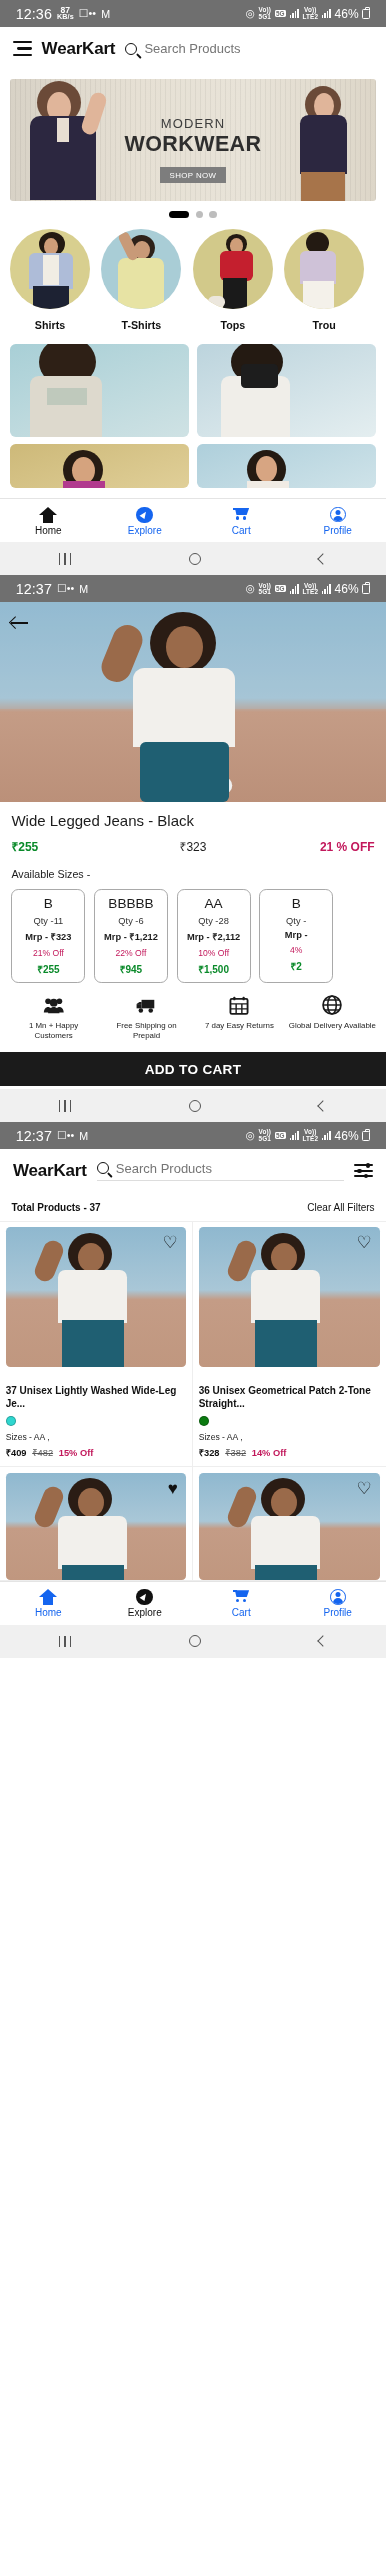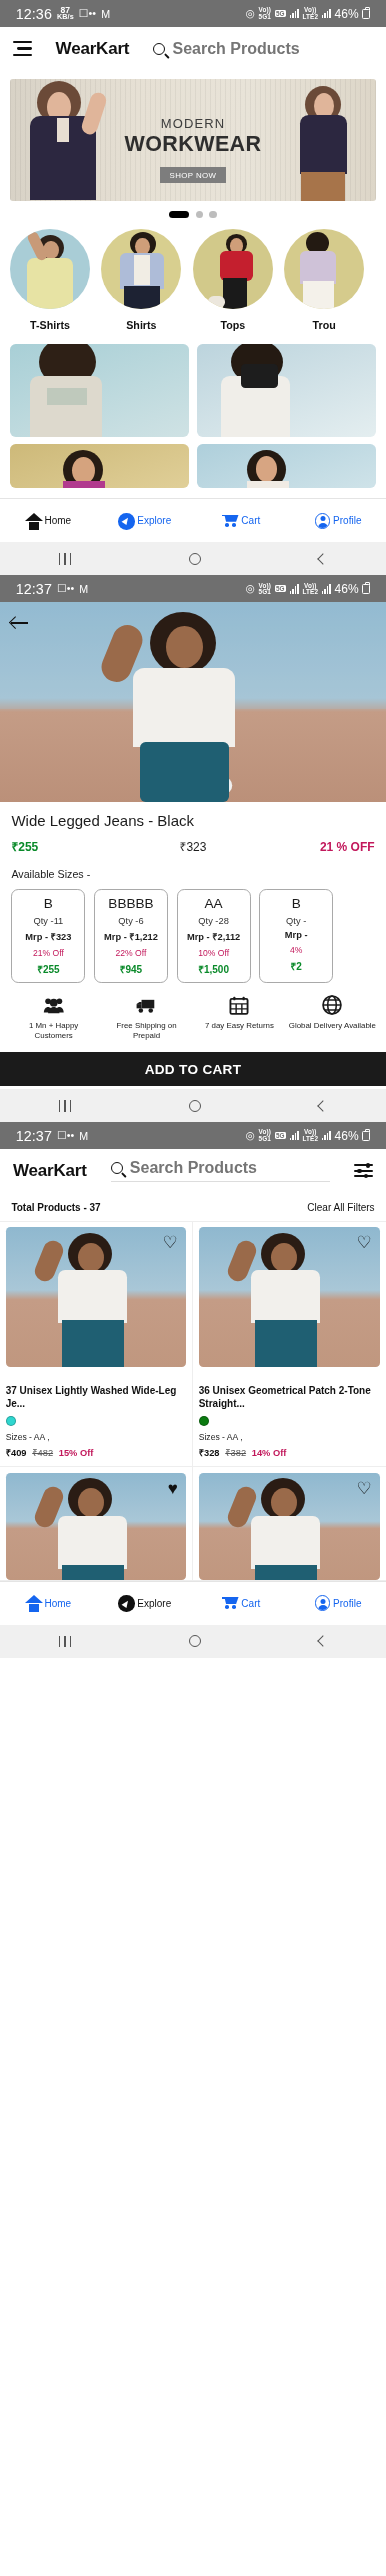--- a/index.html
+++ b/index.html
@@ -30,30 +30,30 @@
   .bars { display: inline-flex; align-items: flex-end; gap: 0.7px; height: 9.3px; }
   .bars i { display: block; width: 1.8px; background: #fff; }
   .bars i:nth-child(1) { height: 2.9px; } .bars i:nth-child(2) { height: 5px; }
   .bars i:nth-child(3) { height: 7.2px; } .bars i:nth-child(4) { height: 9.3px; }
   .badge5g { background: #fff; color: #6f6f6f; font-size: 6.4px; font-weight: bold; padding: 0 1.4px; border-radius: 1.4px; }
   .battpct { font-size: 12px; }
   .battico { width: 7.9px; height: 10px; border: 1.4px solid #fff; border-radius: 1.4px; position: relative; }
   .battico:after { content:''; position:absolute; top:-2.9px; left:1.4px; width:3.6px; height:2.1px; border:1.4px solid #fff; border-bottom:none; border-radius:1.4px 1.4px 0 0;}
 
   
-  .appbar { height: 43px; display: flex; align-items: center; padding: 0 13px; gap: 24px; background:#fff;}
+  .appbar { height: 43px; display: flex; align-items: center; padding: 0 13px; gap: 10px; background:#fff;}
   .hamburger { width: 18.6px; height: 14.3px; display: flex; flex-direction: column; justify-content: space-between; position: relative; }
   .hamburger span { display: block; height: 2.1px; background: #111; border-radius: 1.4px; }
   .hamburger span:nth-child(1){ width: 18.6px; } .hamburger span:nth-child(2){ width: 14.3px; margin-left:4.3px;}
   .hamburger span:nth-child(3){ width: 18.6px; }
   .brand { font-size: 17px; font-weight: bold; color: #111; letter-spacing: -0.2px; }
   .searchwrap { flex: 1; display: flex; align-items: center; gap: 7.2px; }
   .mag { width: 12px; height: 12px; border: 1.8px solid #111; border-radius: 50%; position: relative; flex: none; }
   .mag:after { content:''; position:absolute; right:-5px; bottom:-2.9px; width:5.7px; height:1.8px; background:#111; transform: rotate(45deg); border-radius:1.4px;}
-  .searchinput { border: none; outline: none; font-size: 16px; color: #8b8b8b; width: 100%; font-family: inherit; background: transparent; font-weight: bold; }
+  .searchinput { border: none; outline: none; font-size: 13px; color: #8b8b8b; width: 100%; font-family: inherit; background: transparent; }
   .filtic { width: 18.6px; height: 14.3px; flex: none; position: relative; }
   .filtic i { position:absolute; left:0; right:0; height: 2.1px; background: #111; border-radius: 1.4px;}
   .filtic i:nth-child(1){ top: 0.7px; } .filtic i:nth-child(2){ top: 6px;} .filtic i:nth-child(3){ top: 11.4px;}
   .filtic u { position: absolute; width: 4.3px; height: 4.3px; border-radius: 50%; background: #111; }
   .filtic u:nth-child(4){ top: -0.4px; left: 11.4px;} .filtic u:nth-child(5){ top: 5px; left: 2.9px;} .filtic u:nth-child(6){ top: 10.4px; left: 9.3px;}
 
   
   .banner { margin: 8.6px 10px 0; height: 122px; border-radius: 2.9px; overflow: hidden; position: relative;
             background: linear-gradient(90deg,#d8d2c6 0%,#e6e0d4 35%,#e8e3d8 65%,#ddd6c8 100%); }
   .banner .stripes { position:absolute; inset:0;
@@ -78,21 +78,21 @@
   .catimg { width: 80px; height: 80px; border-radius: 50%; overflow: hidden; position: relative; }
   .catlabel { margin-top: 10px; font-size: 10.7px; font-weight: bold; color: #111; white-space: nowrap;}
 
   
   .photogrid { display: grid; grid-template-columns: 1fr 1fr; gap: 7.2px; padding: 13px 10px 0; }
   .ph { height: 93px; border-radius: 5.7px; overflow: hidden; position: relative; }
   .ph.short { height: 44px; }
 
   
   .bottomnav { height: 44px; display: flex; border-top: 0.7px solid #e4e4e4; background: #fff; }
-  .bn { flex: 1; display: flex; flex-direction: row; align-items: center; justify-content: center; gap: 2.1px; }
+  .bn { flex: 1; display: flex; flex-direction: column; align-items: center; justify-content: center; gap: 2.1px; }
   .bn .lbl { font-size: 10px; color: #1565ef; }
   .bn.active .lbl { color: #111; }
   .ic { width: 17px; height: 17px; position: relative; }
   .icon-home { width:0;height:0;border-left:9.3px solid transparent;border-right:9.3px solid transparent;border-bottom:8.6px solid #111;position:absolute;top:0.7px;left:-0.7px;}
   .icon-home:after{content:'';position:absolute;left:-5px;top:8.6px;width:10px;height:7.9px;background:#111;}
   .icon-home.blue{border-bottom-color:#1565ef;} .icon-home.blue:after{background:#1565ef;}
   .icon-compass { width:16.5px;height:16.5px;border-radius:50%;background:#1565ef;position:absolute;top:0.7px;left:0;}
   .icon-compass:after{content:'';position:absolute;left:4.3px;top:4.3px;width:0;height:0;border-left:3.6px solid transparent;border-right:3.6px solid transparent;border-bottom:7.9px solid #fff;transform:rotate(35deg);}
   .icon-cart { position:absolute; top:2.1px; left:0; width:16.5px;height:12px;}
   .icon-cart .body{position:absolute;left:2.1px;top:0;width:14.3px;height:7.2px;background:#1565ef;
@@ -246,37 +246,37 @@
   </div>
 
   <div class="dots">
     <b class="on"></b>
     <b></b>
     <b></b>
   </div>
 
   <div class="catrow">
     <div class="cat">
-      <div class="catimg" style="background:#a9cdd6">
-        <div class="silh" style="left:27px;top:5.7px;width:27px;height:26px;border-radius:50%;background:#2d2119;"></div>
-        <div class="silh" style="left:33px;top:11.4px;width:15.7px;height:18.6px;border-radius:50%;background:#c89a78;"></div>
-        <div class="silh" style="left:17px;top:29px;width:46px;height:52px;background:#e7e3a4;border-radius:7.2px 7.2px 0 0;"></div>
-        <div class="silh" style="left:21.5px;top:1.4px;width:11.4px;height:30px;background:#c89a78;border-radius:6.4px;transform:rotate(-26deg);"></div>
-      </div>
-      <div class="catlabel">T-Shirts</div>
-    </div>
-    <div class="cat">
       <div class="catimg" style="background:#d8cf8f">
         <div class="silh" style="left:29px;top:2.9px;width:26px;height:24px;border-radius:50%;background:#231a12;"></div>
         <div class="silh" style="left:34px;top:8.6px;width:14.3px;height:17px;border-radius:50%;background:#cf9e79;"></div>
         <div class="silh" style="left:18.6px;top:24px;width:44px;height:36px;background:#aebcd8;border-radius:5.7px 5.7px 0 0;"></div>
         <div class="silh" style="left:33px;top:26px;width:15.7px;height:30px;background:#f1ede4;"></div>
         <div class="silh" style="left:23px;top:57px;width:36px;height:23px;background:#1d2233;"></div>
       </div>
       <div class="catlabel">Shirts</div>
+    </div>
+    <div class="cat">
+      <div class="catimg" style="background:#a9cdd6">
+        <div class="silh" style="left:27px;top:5.7px;width:27px;height:26px;border-radius:50%;background:#2d2119;"></div>
+        <div class="silh" style="left:33px;top:11.4px;width:15.7px;height:18.6px;border-radius:50%;background:#c89a78;"></div>
+        <div class="silh" style="left:17px;top:29px;width:46px;height:52px;background:#e7e3a4;border-radius:7.2px 7.2px 0 0;"></div>
+        <div class="silh" style="left:21.5px;top:1.4px;width:11.4px;height:30px;background:#c89a78;border-radius:6.4px;transform:rotate(-26deg);"></div>
+      </div>
+      <div class="catlabel">T-Shirts</div>
     </div>
     <div class="cat">
       <div class="catimg" style="background:#d2c98a">
         <div class="silh" style="left:33px;top:4.3px;width:21.5px;height:20px;border-radius:50%;background:#231a12;"></div>
         <div class="silh" style="left:37px;top:8.6px;width:13px;height:15.7px;border-radius:50%;background:#cf9e79;"></div>
         <div class="silh" style="left:27px;top:21.5px;width:33px;height:30px;background:#c41f2e;border-radius:5.7px;"></div>
         <div class="silh" style="left:30px;top:49px;width:24px;height:31.5px;background:#1a1a1a;"></div>
         <div class="silh" style="left:15.7px;top:67px;width:17px;height:11.4px;background:#ece7dd;border-radius:5.7px;"></div>
       </div>
       <div class="catlabel">Tops</div>

